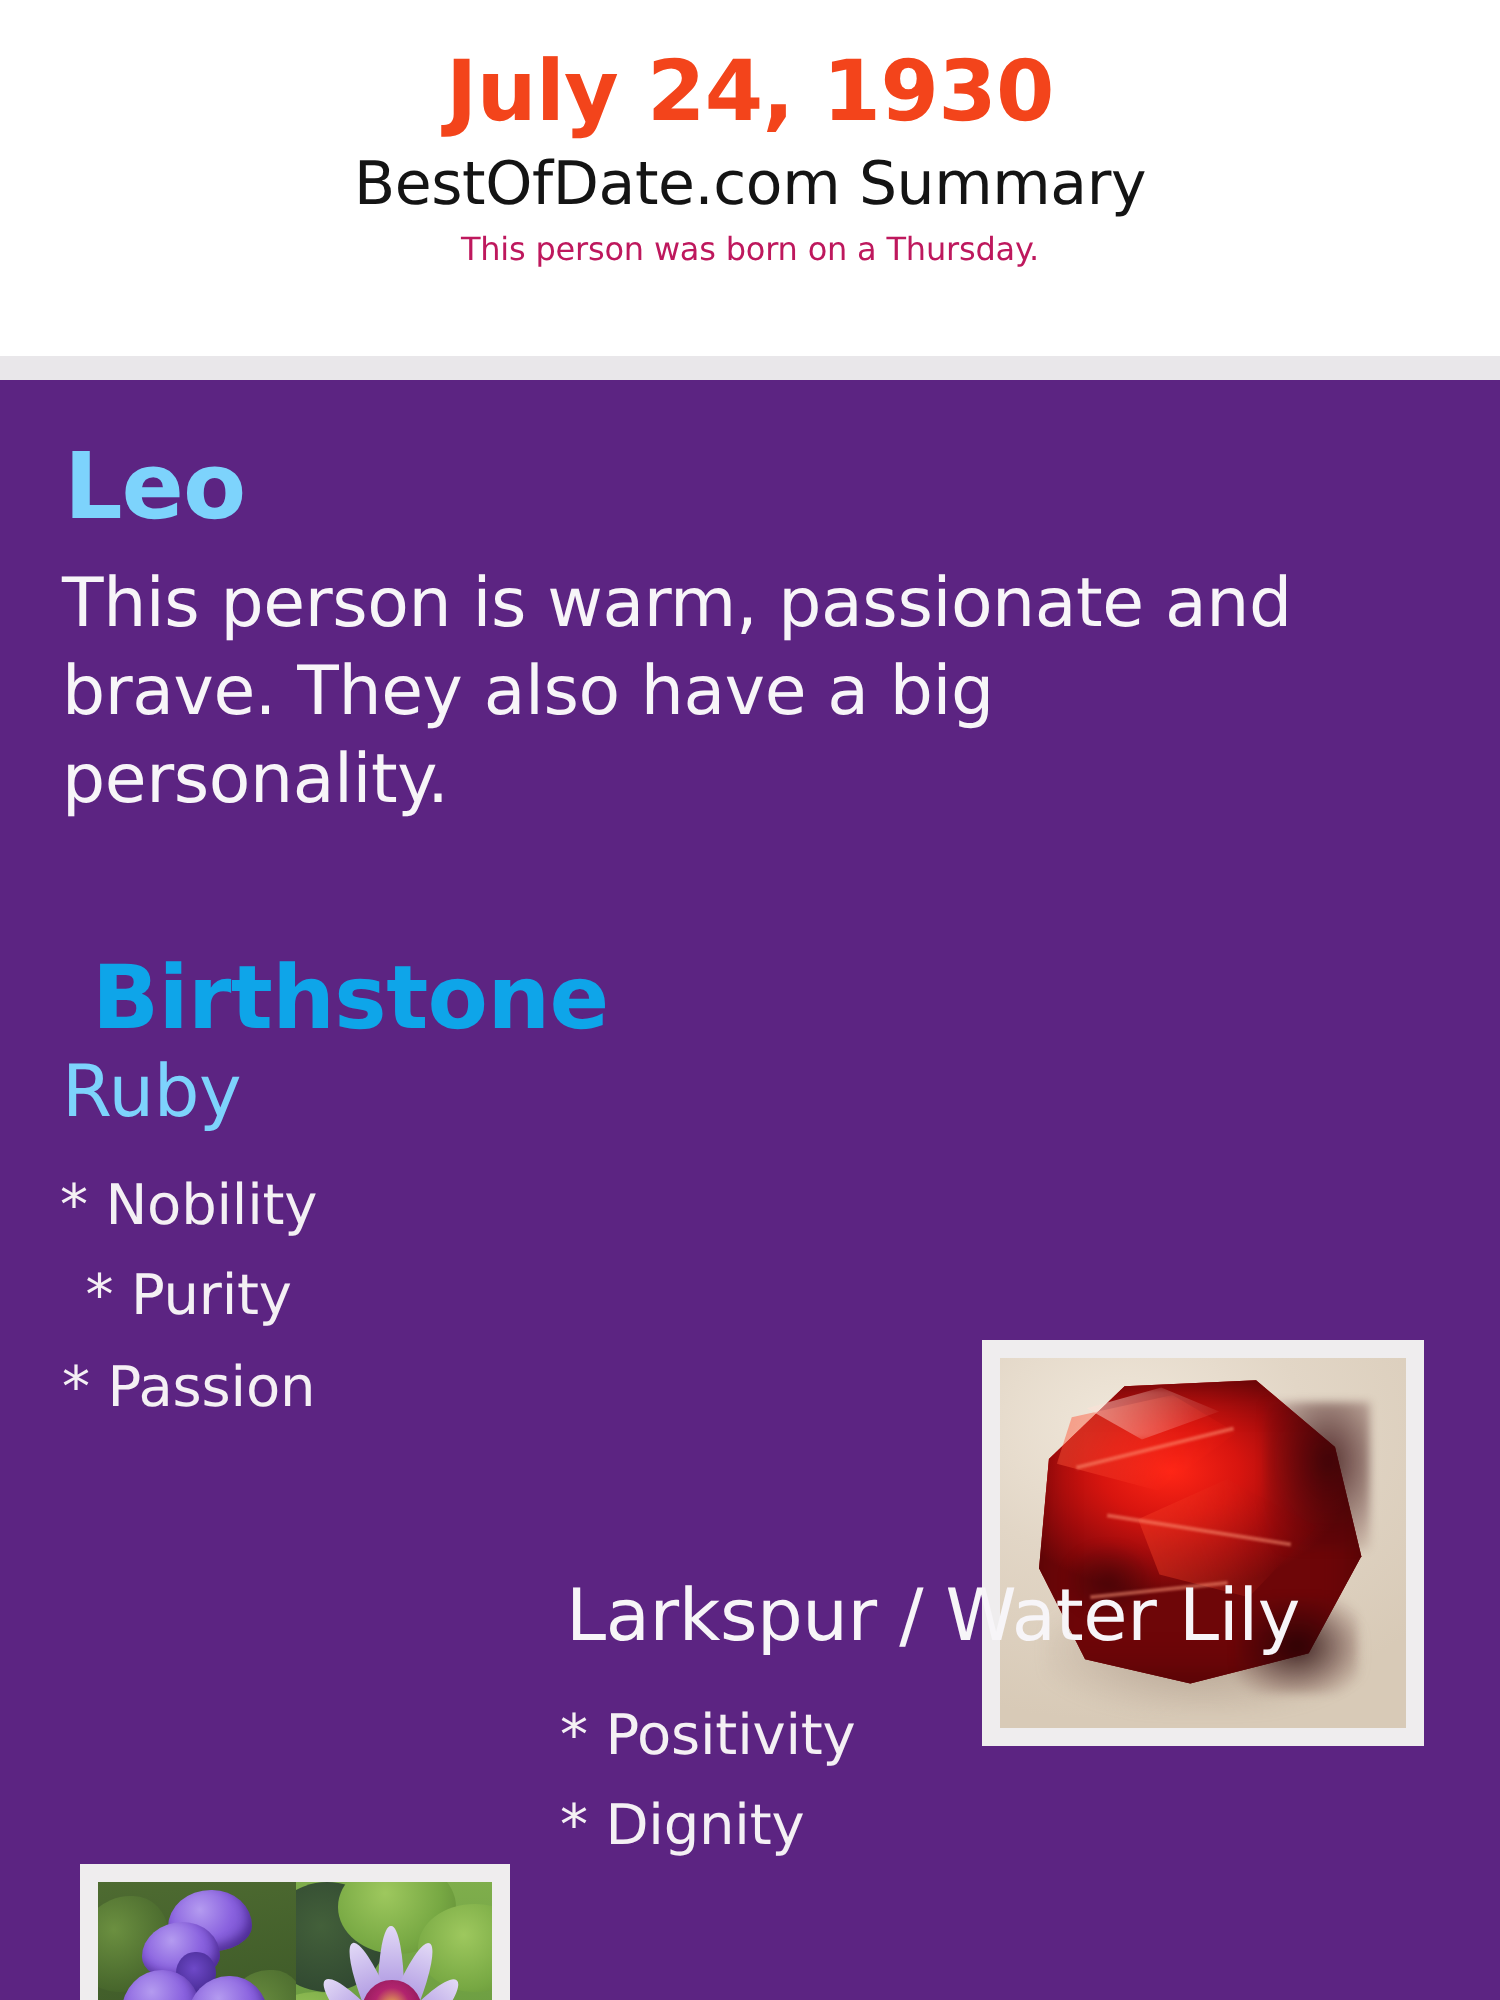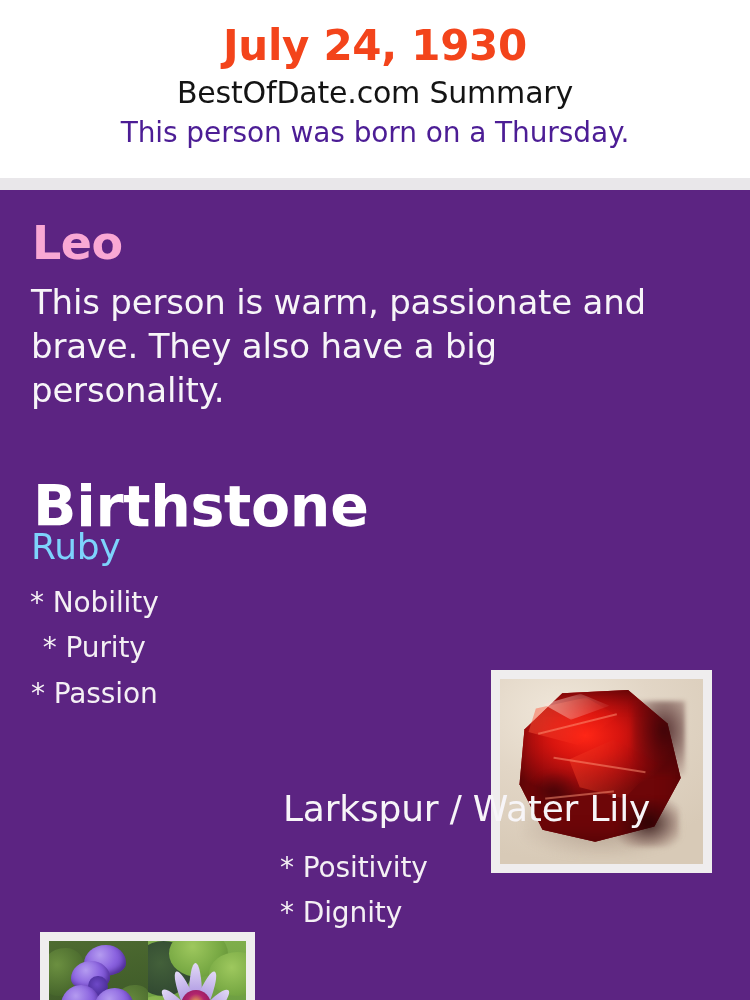--- a/index.html
+++ b/index.html
@@ -45,23 +45,23 @@
   .header-site {
     font-size: 30px;
     font-weight: normal;
     color: #141414;
     line-height: 1.25;
     margin-top: 6px;
     letter-spacing: -0.2px;
   }
 
   .header-weekday {
-    font-size: 28px;
+    font-size: 16px;
     font-weight: normal;
-    color: #4c1d95;
+    color: #be185d;
     line-height: 1.25;
     margin-top: 3px;
     letter-spacing: -0.1px;
   }
 
   .divider-band {
     position: absolute;
     left: 0; top: 178px;
     width: 750px;
     height: 12px;
@@ -75,43 +75,43 @@
     width: 750px;
     height: 810px;
     background: #5c2482;
   }
 
   .sign-title {
     position: absolute;
     left: 32px; top: 30px;
     font-size: 46px;
     font-weight: bold;
-    color: #f9a8d4;
+    color: #7dd3fc;
     line-height: 1;
     letter-spacing: -0.5px;
   }
 
   .sign-desc {
     position: absolute;
     left: 31px; top: 91px;
     width: 660px;
     font-size: 34px;
     font-weight: normal;
     color: #f7f5f8;
     line-height: 1.29;
     letter-spacing: -0.2px;
   }
 
   
   .stone-title {
     position: absolute;
-    left: 33px; top: 288px;
-    font-size: 57px;
+    left: 46px; top: 288px;
+    font-size: 44px;
     font-weight: bold;
-    color: #ffffff;
+    color: #0ea5e9;
     line-height: 1;
     letter-spacing: -0.3px;
   }
 
   .stone-name {
     position: absolute;
     left: 31px; top: 339px;
     font-size: 36px;
     font-weight: normal;
     color: #7dd3fc;

